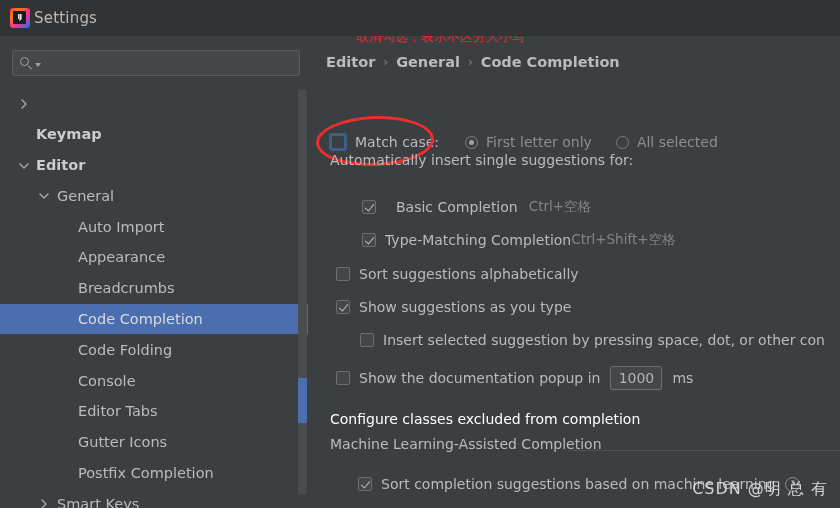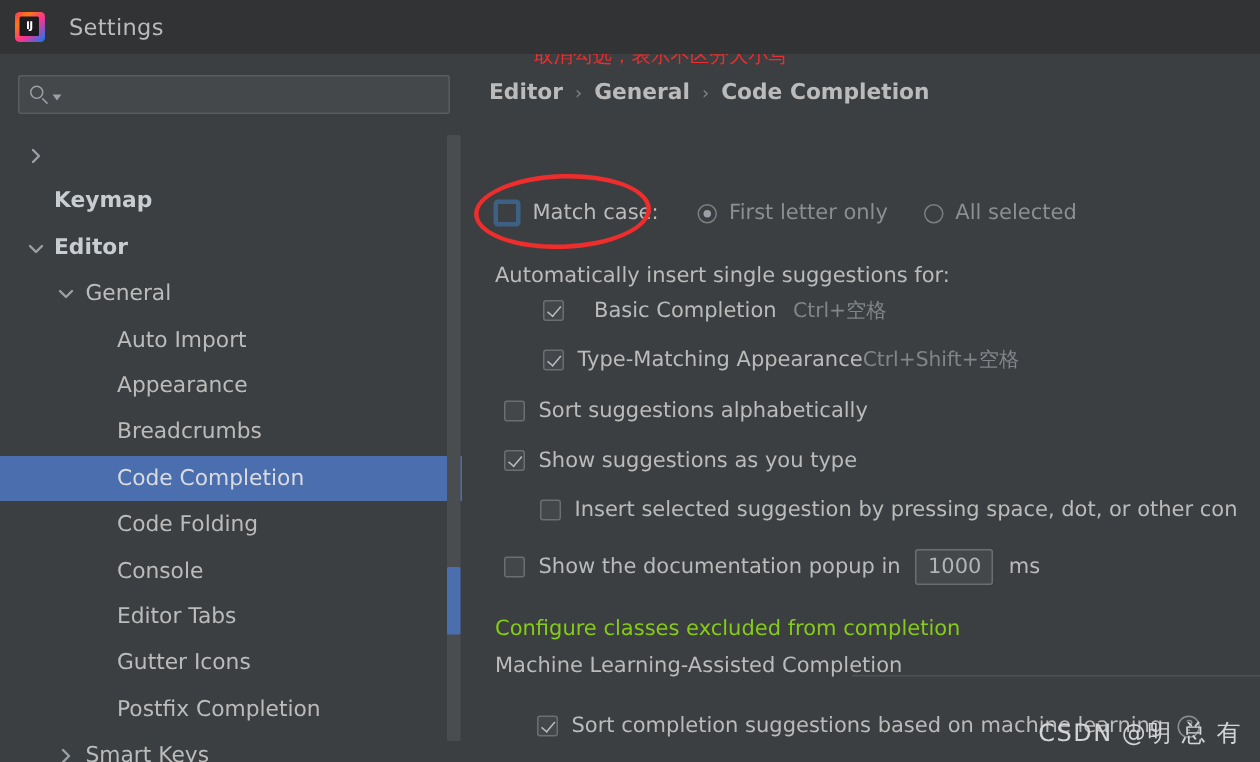--- a/index.html
+++ b/index.html
@@ -50,21 +50,21 @@
     border-radius: 1px;
     color: #ffffff;
     font-size: 7px;
     font-weight: bold;
     line-height: 13px;
     text-align: center;
     letter-spacing: -0.5px;
     font-family: "DejaVu Sans", sans-serif;
   }
   #titlebar .title {
-    margin-left: 16px;
+    margin-left: 4px;
     color: #bbbbbb;
     font-size: 15px;
     letter-spacing: 0.2px;
   }
 
   
   #sidebar {
     position: absolute;
     left: 0; top: 36px;
     width: 308px; height: 472px;
@@ -276,21 +276,21 @@
     position: absolute;
     left: 3px; top: 3px;
     width: 5px; height: 5px;
     border-radius: 50%;
     background: #9aa0a6;
   }
   .rb-label { margin-left: 8px; color: #8a8f93; }
   .shortcut { color: #80858a; font-size: 13.5px; }
 
   .link {
-    color: #84cc16;
+    color: #ffffff;
     font-size: 14px;
     text-decoration: none;
   }
 
   .numfield {
     width: 52px; height: 24px;
     border: 1px solid #6b6f72;
     border-radius: 2px;
     background: #45484a;
     color: #b0b4b8;
@@ -447,31 +447,31 @@
         <span class="rb-label">First letter only</span>
       </div>
       <div style="display:flex;align-items:center;margin-left:24px;">
         <div class="rb"></div>
         <span class="rb-label">All selected</span>
       </div>
     </div>
 
     <div class="red-ellipse"></div>
 
-    <div class="row group-title" style="left:22px; top:140px;">Automatically insert single suggestions for:</div>
+    <div class="row group-title" style="left:22px; top:116px;">Automatically insert single suggestions for:</div>
 
     <div class="row" style="left:54px; top:162px;gap:11px;">
       <div class="cb checked"></div>
       <span class="cb-label">Basic Completion</span>
       <span class="shortcut">Ctrl+空格</span>
     </div>
 
     <div class="row" style="left:54px; top:195px;">
       <div class="cb checked"></div>
-      <span class="cb-label">Type-Matching Appearance</span>
+      <span class="cb-label">Type-Matching Completion</span>
       <span class="shortcut">Ctrl+Shift+空格</span>
     </div>
 
     <div class="row" style="left:28px; top:230px;">
       <div class="cb"></div>
       <span class="cb-label">Sort suggestions alphabetically</span>
     </div>
 
     <div class="row" style="left:28px; top:263px;">
       <div class="cb checked"></div>

